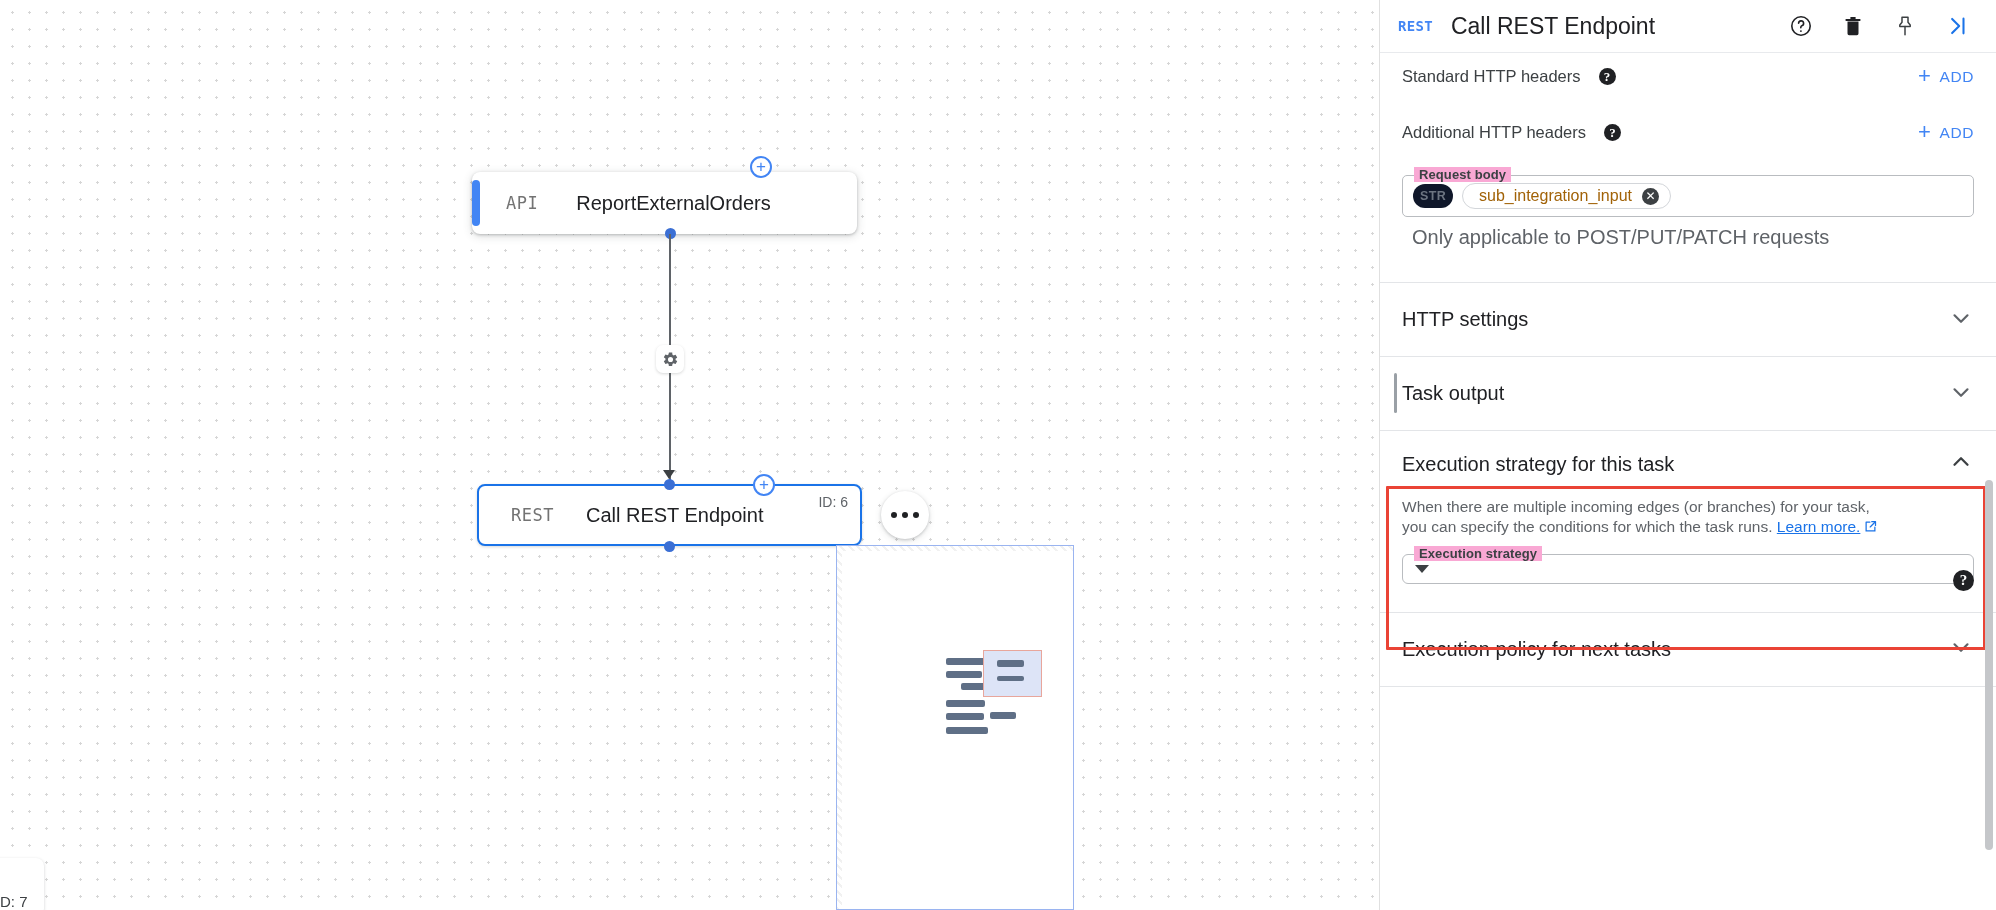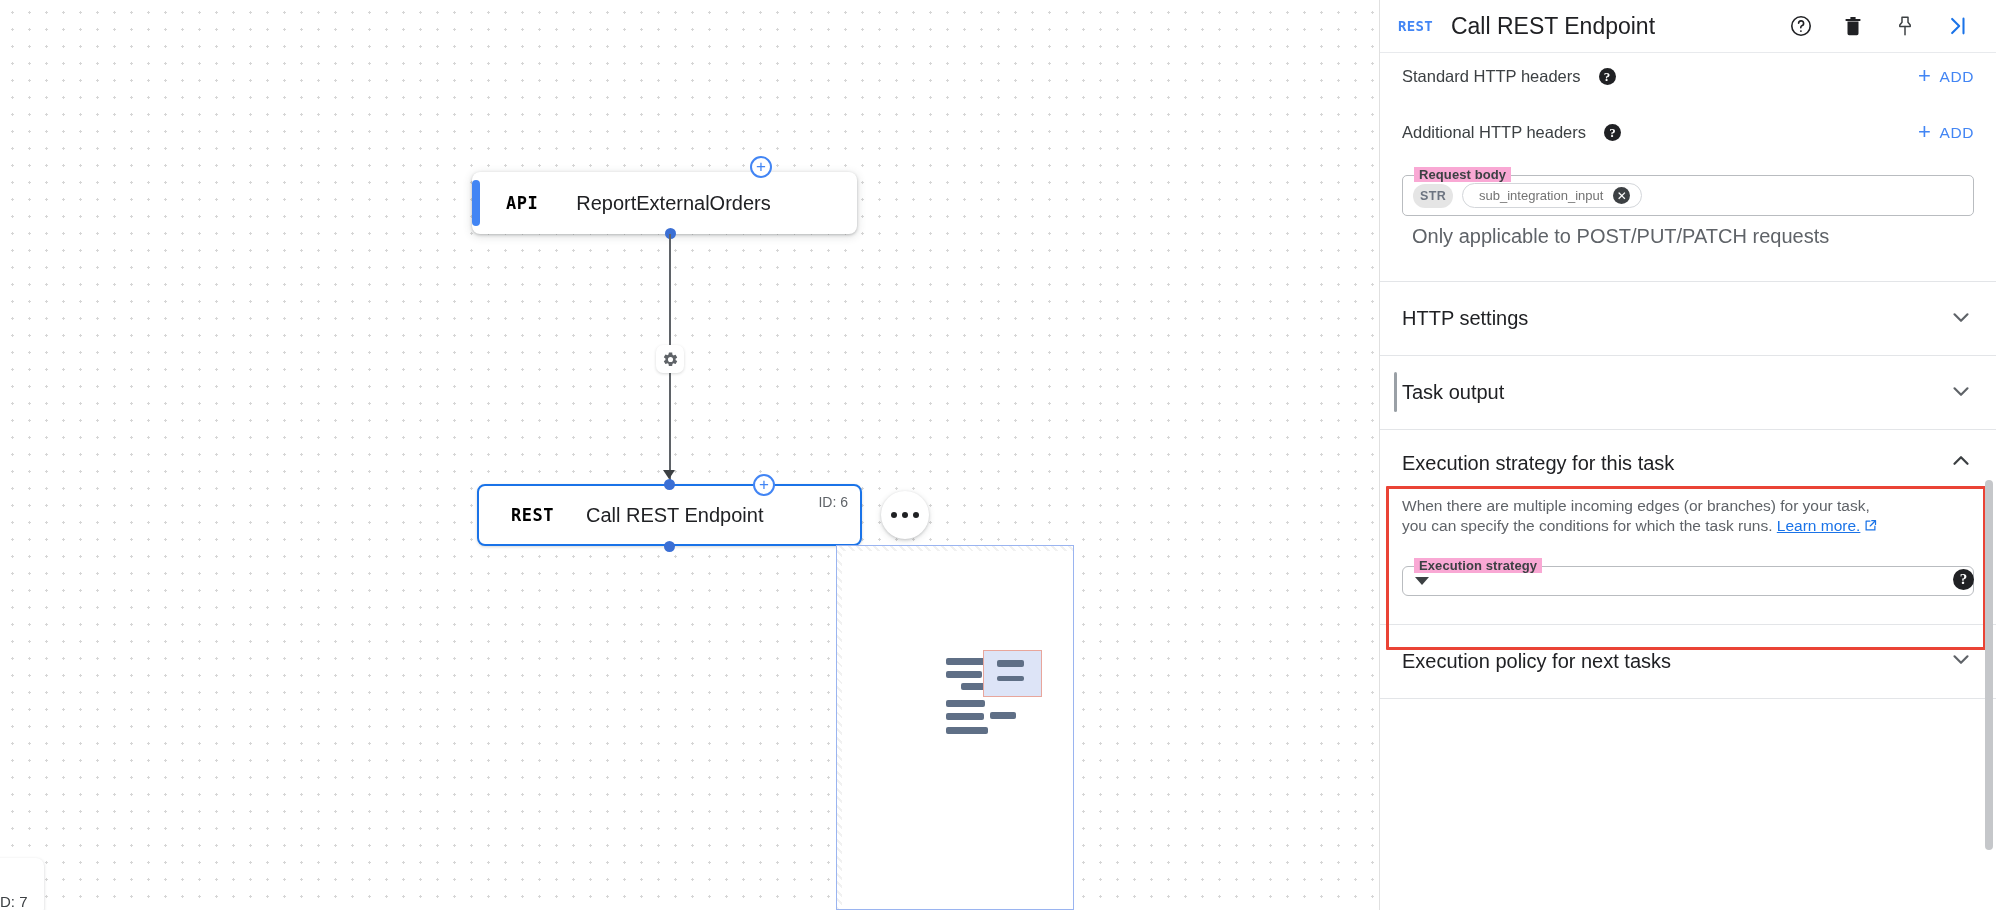--- a/index.html
+++ b/index.html
@@ -44,23 +44,23 @@
   }
   .node-accent {
     position: absolute;
     left: 0; top: 8px; bottom: 8px;
     width: 8px;
     border-radius: 6px;
     background: #4285f4;
   }
   .node-badge {
     font-family: "DejaVu Sans Mono", monospace;
-    font-weight: 700;
+    font-weight: 400;
     font-size: 17px;
-    color: #000000;
+    color: #737373;
     letter-spacing: 0.5px;
   }
   .node-title {
     font-size: 20px;
     color: #202124;
     white-space: nowrap;
   }
   .node-id {
     position: absolute;
     right: 12px;
@@ -300,42 +300,42 @@
   }
   .chip-row {
     display: flex;
     align-items: center;
     padding: 7px 10px;
     gap: 9px;
   }
   .type-pill {
     width: 40px; height: 24px;
     border-radius: 12px;
-    background: #e5e5e5;
+    background: #0f172a;
     color: #6c7481;
     font-size: 12.5px;
     font-weight: 700;
     display: flex;
     align-items: center;
     justify-content: center;
     letter-spacing: 0.4px;
     flex: none;
   }
   .var-chip {
     display: flex;
     align-items: center;
     gap: 10px;
     border: 1px solid #d3d6da;
     border-radius: 15px;
     padding: 3px 11px 3px 16px;
     background: #fff;
   }
   .var-chip-label {
-    font-size: 13px;
-    color: #737373;
+    font-size: 16px;
+    color: #a16207;
   }
   .chip-x {
     width: 17px; height: 17px;
     border-radius: 50%;
     background: #3c4043;
     color: #fff;
     font-size: 12px;
     display: flex;
     align-items: center;
     justify-content: center;
@@ -592,21 +592,21 @@
         <div class="exec-desc">
           <span>When there are multiple incoming edges (or branches) for your task,</span><br>
           <span>you can specify the conditions for which the task runs.</span>
           <a href="#">Learn more.</a><span class="ext-ico"><svg width="15" height="15" viewBox="0 0 24 24" fill="none" stroke="#1a73e8" stroke-width="2">
                 <path d="M5 5h6M5 5v14h14v-6" stroke-linecap="round"></path>
                 <path d="M14 4.2h6v6" stroke-linecap="round" stroke-linejoin="round"></path>
                 <path d="M19.3 4.9 11.5 12.7" stroke-linecap="round"></path>
               </svg></span>
         </div>
 
-        <div class="field" style="margin-top:28px; border-radius:6px;">
+        <div class="field" style="margin-top:15px; border-radius:6px;">
           <span class="field-legend">Execution strategy</span>
           <div class="select-row">
             <span class="caret"></span>
           </div>
         </div>
         <span class="help-dot" style="position:absolute; right:22px; top:139px; width:21px; height:21px; font-size:15px; margin:0;">?</span>
       </div>
 
       <div class="divider" style="margin-top:28px;"></div>
 

